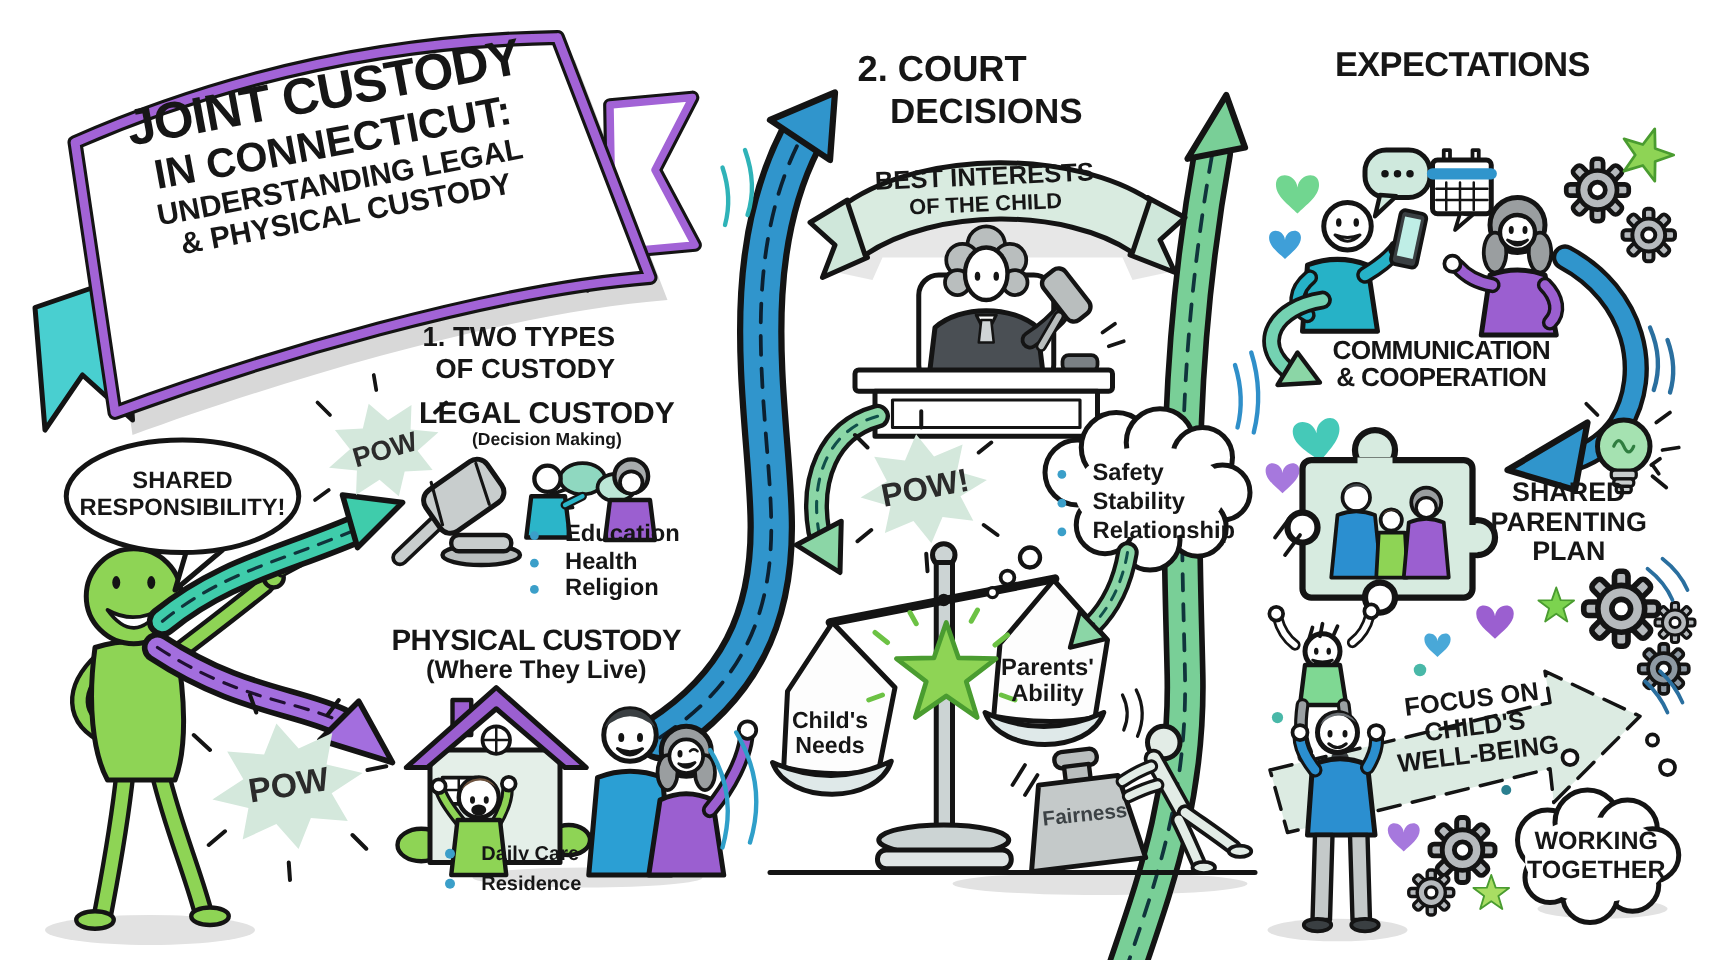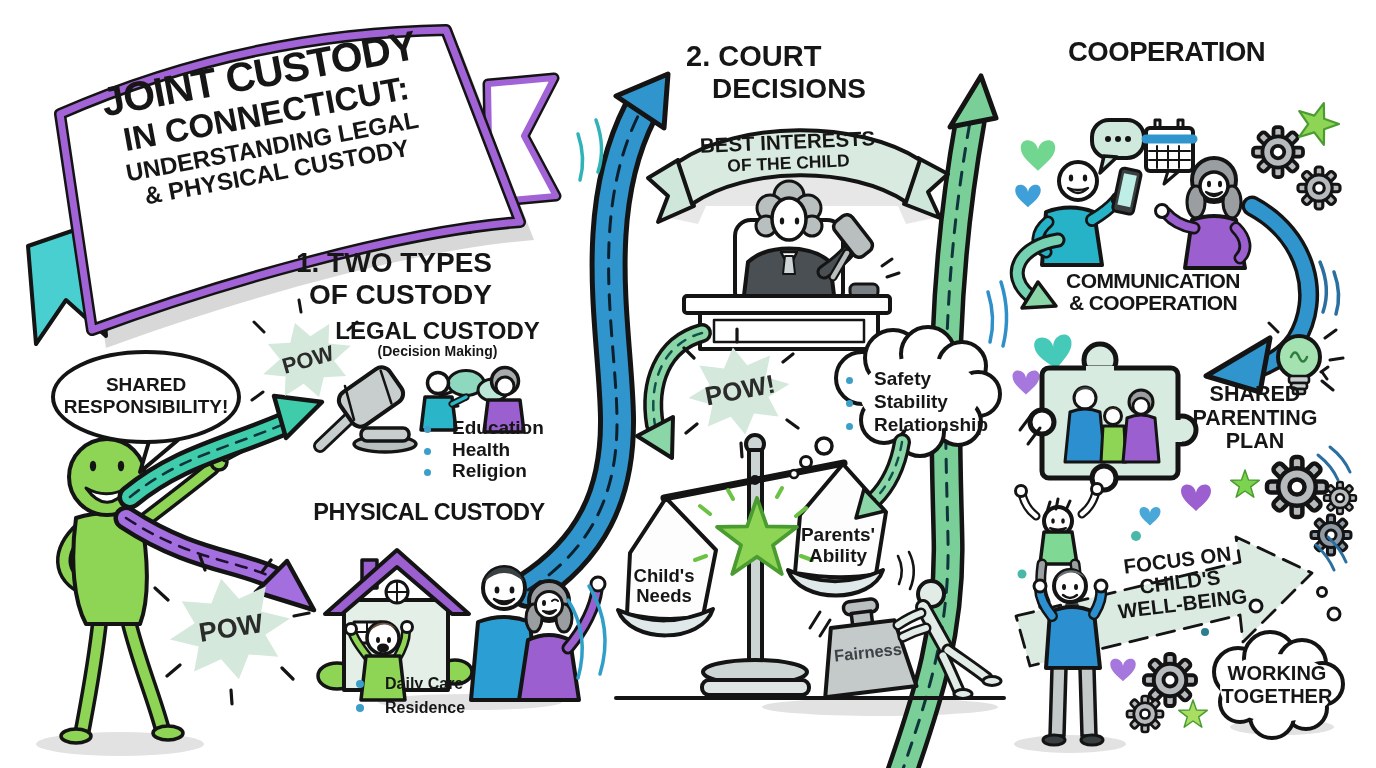--- a/index.html
+++ b/index.html
@@ -486,21 +486,21 @@
 
 <div class="t ctr" style="left:60px;top:374px;width:172px;font-size:19px;line-height:1.15;">
   <span>SHARED</span>
   <span>RESPONSIBILITY!</span>
 </div>
 
 <div class="t ctr" style="left:198px;top:614px;width:66px;font-size:27px;transform:rotate(-9deg);color:#2b2b2b;">POW</div>
 
 <div class="t ctr" style="left:280px;top:348px;width:56px;font-size:22px;transform:rotate(-16deg);color:#2b2b2b;">POW</div>
 
-<div class="t" style="left:292px;top:247px;width:200px;text-align:right;font-size:28px;line-height:1.15;">
+<div class="t" style="left:292px;top:257px;width:200px;text-align:right;font-size:22px;line-height:1.15;">
   <span>1. TWO TYPES</span>
   <span>OF CUSTODY</span>
 </div>
 
 <div class="t ctr" style="left:330px;top:318px;width:215px;">
   <span style="font-size:24px;">LEGAL CUSTODY</span>
   <span style="font-size:14px;">(Decision Making)</span>
 </div>
 
 <div class="t" style="left:424px;top:417px;font-size:19px;line-height:21.5px;">
@@ -513,20 +513,21 @@
         <span>Health</span>
       </div>
   <div class="row">
         <span class="dot small-dot"></span>
         <span>Religion</span>
       </div>
 </div>
 
 <div class="t ctr" style="left:308px;top:500px;width:242px;">
   <span style="font-size:23.5px;letter-spacing:-0.5px;">PHYSICAL CUSTODY</span>
+  <span style="font-size:20.5px;">(Where They Live)</span>
 </div>
 
 <div class="t" style="left:356px;top:672px;font-size:16px;line-height:24px;">
   <div class="row">
         <span class="dot"></span>
         <span>Daily Care</span>
       </div>
   <div class="row">
         <span class="dot"></span>
         <span>Residence</span>
@@ -566,21 +567,21 @@
 </div>
 
 <div class="t ctr" style="left:790px;top:524px;width:96px;font-size:19px;line-height:21px;">
   <span>Parents'</span>
   <span>Ability</span>
 </div>
 
 <div class="t ctr" style="left:830px;top:644px;width:76px;font-size:16.5px;transform:rotate(-6deg);color:#3c4245;">Fairness</div>
 
 <div class="t" style="left:1046px;top:36px;font-size:29px;line-height:1.15;">
-  <span style="margin-left:22px;font-size:27.5px;letter-spacing:-0.5px;">COOPERATION</span>
+  <span style="margin-left:22px;font-size:27.5px;letter-spacing:-0.5px;">EXPECTATIONS</span>
 </div>
 
 <div class="t ctr" style="left:1062px;top:270px;width:182px;font-size:21px;line-height:22px;letter-spacing:-0.6px;">
   <span>COMMUNICATION</span>
   <span>&amp; COOPERATION</span>
 </div>
 
 <div class="t ctr" style="left:1190px;top:383px;width:130px;font-size:21.5px;line-height:23.5px;">
   <span>SHARED</span>
   <span>PARENTING</span>

